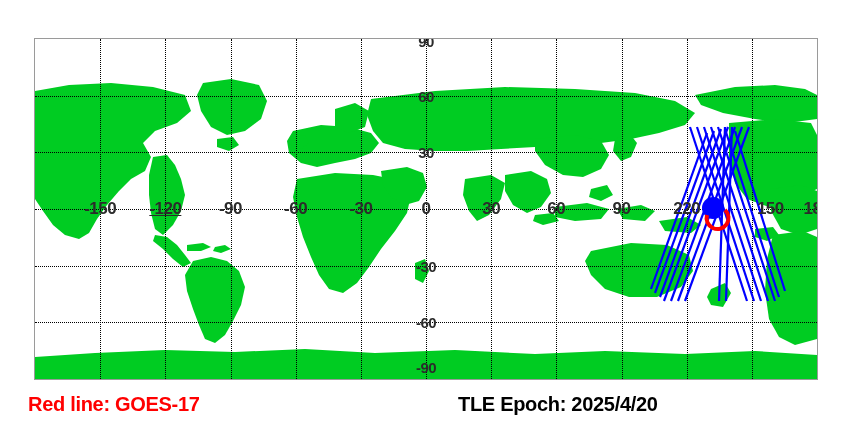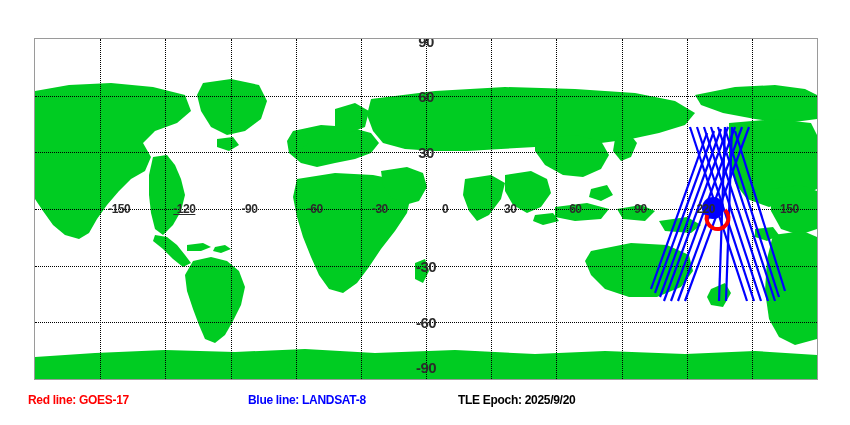--- a/index.html
+++ b/index.html
@@ -18,32 +18,32 @@
   #land-svg{position:absolute;left:0;top:0;width:782px;height:340px;display:block;}
 
   
   .grid-v{position:absolute;top:0;bottom:0;width:0;
           border-left:1px dotted #000;}
   .grid-h{position:absolute;left:0;right:0;height:0;
           border-top:1px dotted #000;}
 
   
   .lon-label{position:absolute;transform:translate(-50%,-50%);
-             font-size:12px;font-weight:bold;color:#2b2b2b;
-             white-space:nowrap;letter-spacing:-0.5px;margin-left:19px;}
+             font-size:17px;font-weight:bold;color:#2b2b2b;
+             white-space:nowrap;letter-spacing:-0.5px;}
   .lat-label{position:absolute;transform:translate(-50%,-50%);
              font-size:15px;font-weight:bold;color:#2b2b2b;
              white-space:nowrap;letter-spacing:-0.5px;}
 
   
   #sat-svg{position:absolute;left:0;top:0;width:782px;height:340px;display:block;}
 
   
   #legend{position:absolute;left:0;top:393px;width:850px;height:28px;
-          font-size:12px;font-weight:bold;letter-spacing:-0.3px;}
+          font-size:20px;font-weight:bold;letter-spacing:-0.3px;}
   #legend span{position:absolute;top:0;white-space:nowrap;}
   #legend-red{left:28px;color:#ff0000;}
   #legend-blue{left:248px;color:#0000ff;}
   #legend-epoch{left:458px;color:#000000;}
 </style>
 </head>
 <body>
 
 <div id="root">
 
@@ -209,17 +209,16 @@
           <div class="lat-label" style="left: 391px; top: 226.667px;">-30</div>
           <div class="lat-label" style="left: 391px; top: 283.333px;">-60</div>
           <div class="lat-label" style="left: 391px; top: 328px;">-90</div>
         </div>
 
     </div>
   </div>
 
   <div id="legend">
     <span id="legend-red">Red line: GOES-17</span>
-    <span id="legend-blue">Blue line: LANDSAT-8</span>
-    <span id="legend-epoch">TLE Epoch: 2025/9/20</span>
+    <span id="legend-epoch">TLE Epoch: 2025/4/20</span>
   </div>
 
 </div>
 
 </body></html>

